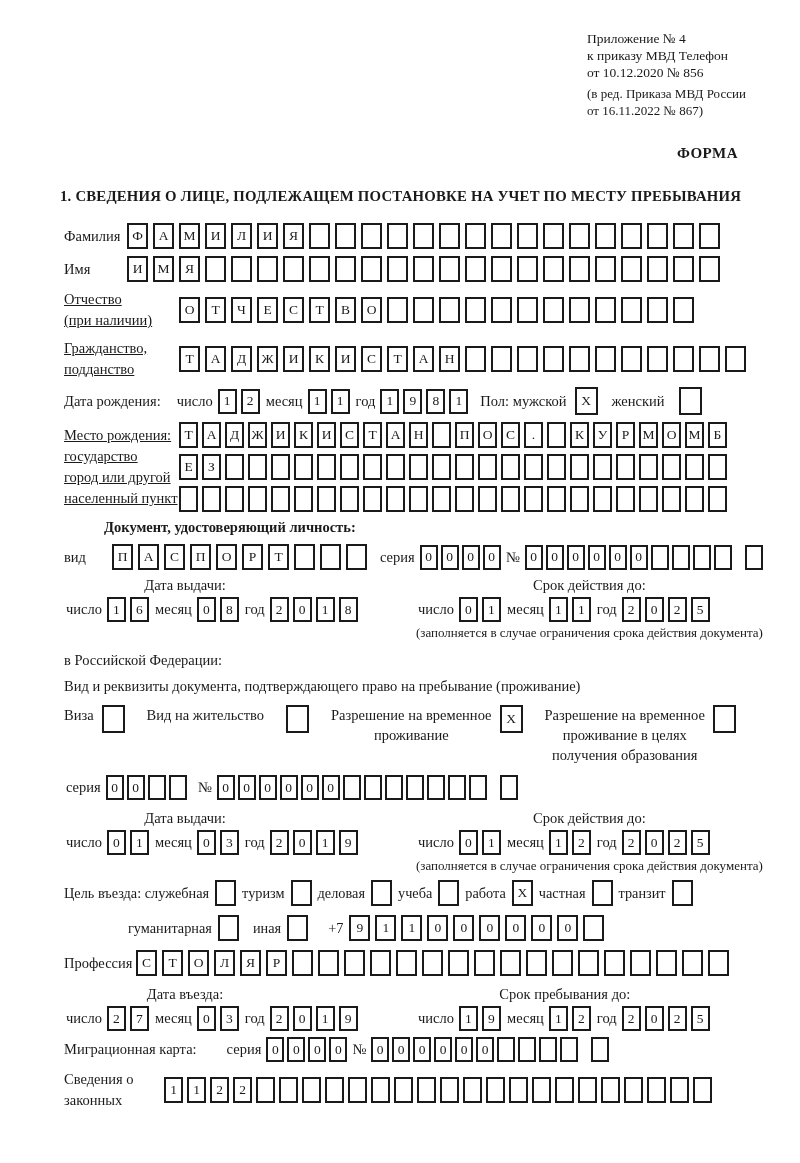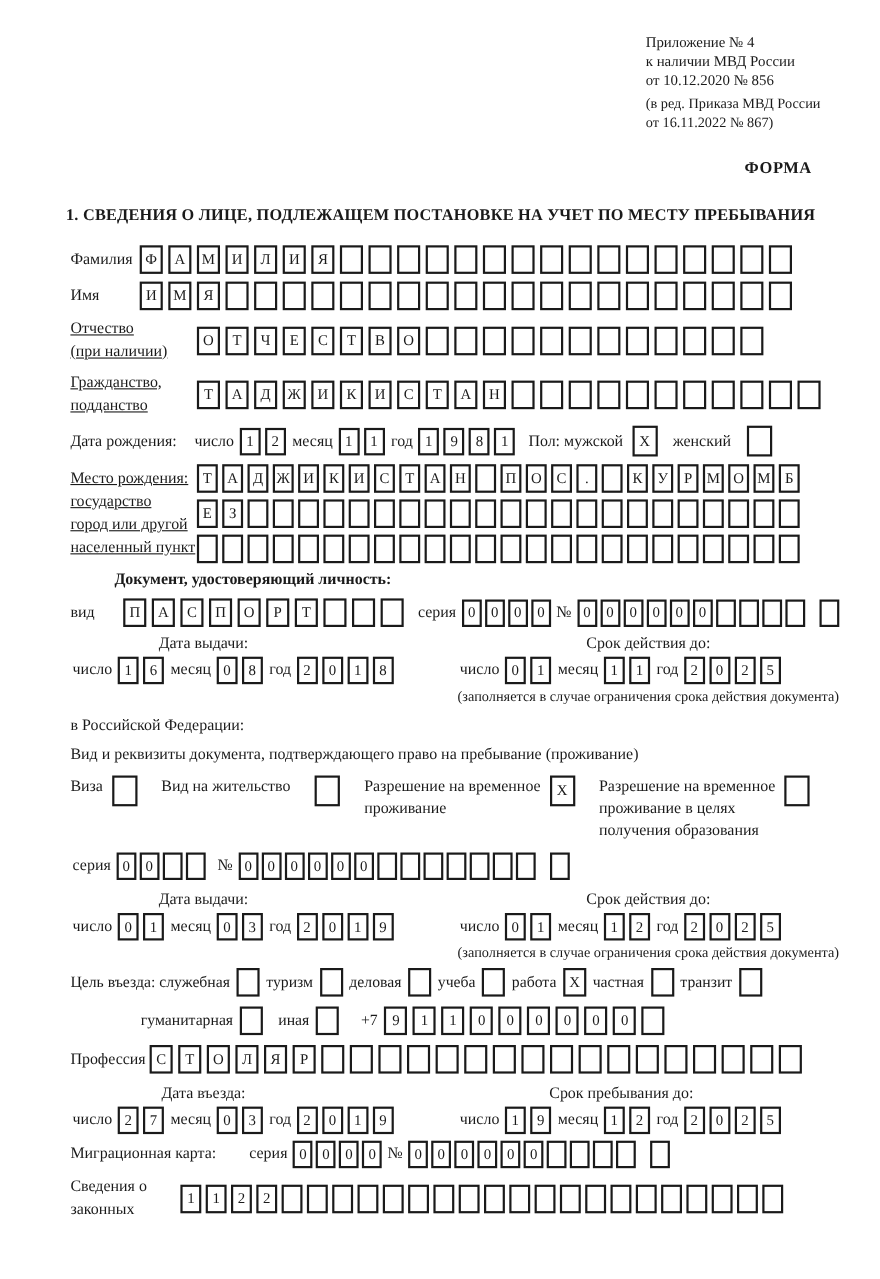--- a/index.html
+++ b/index.html
@@ -32,36 +32,36 @@
   .centerbold{font-weight:bold;font-size:14.5px;text-align:left;margin:4px 0 8px 40px;}
   .datepair{display:flex;margin-bottom:6px;}
   .datecol-l{flex:none;width:352px;}
   .datecol-r{flex:none;}
   .dhead{font-size:14.5px;text-align:center;margin-bottom:3px;}
   .dhead-l{margin-right:110px;}
   .note{font-size:13px;margin-top:3px;white-space:nowrap;}
   .intro{font-size:14.5px;line-height:26px;}
   .optrow{display:flex;align-items:flex-start;margin:6px 0 10px 0;column-gap:14px;}
   .opt{display:flex;align-items:flex-start;column-gap:8px;}
-  .optlbl{font-size:14.5px;text-align:left;line-height:20px;}
+  .optlbl{font-size:14.5px;text-align:center;line-height:20px;}
   .purpose{display:flex;align-items:center;column-gap:6px;font-size:14.3px;flex-wrap:nowrap;margin-bottom:9px;}
   .purpose .cb .cell{width:17px;height:22px;}
   .indent{margin-left:64px;}
   .mt4{margin-top:4px;} .mt10{margin-top:10px;}
   .ml8{margin-left:8px;} .ml14{margin-left:14px;} .ml30{margin-left:30px;}
   .gapped{margin-left:10px !important;}
 </style>
 </head>
 <body>
 
 <div class="page">
 
   <div class="hdr">
     <div>Приложение № 4</div>
-    <div>к наличии МВД России</div>
+    <div>к приказу МВД Телефон</div>
     <div>от 10.12.2020 № 856</div>
     <div class="ed edgap">(в ред. Приказа МВД России</div>
     <div class="ed">от 16.11.2022 № 867)</div>
   </div>
   <div class="forma">ФОРМА</div>
 
 
   <div class="sec">1. СВЕДЕНИЯ О ЛИЦЕ, ПОДЛЕЖАЩЕМ ПОСТАНОВКЕ НА УЧЕТ ПО МЕСТУ ПРЕБЫВАНИЯ</div>
 
   <div class="row">

